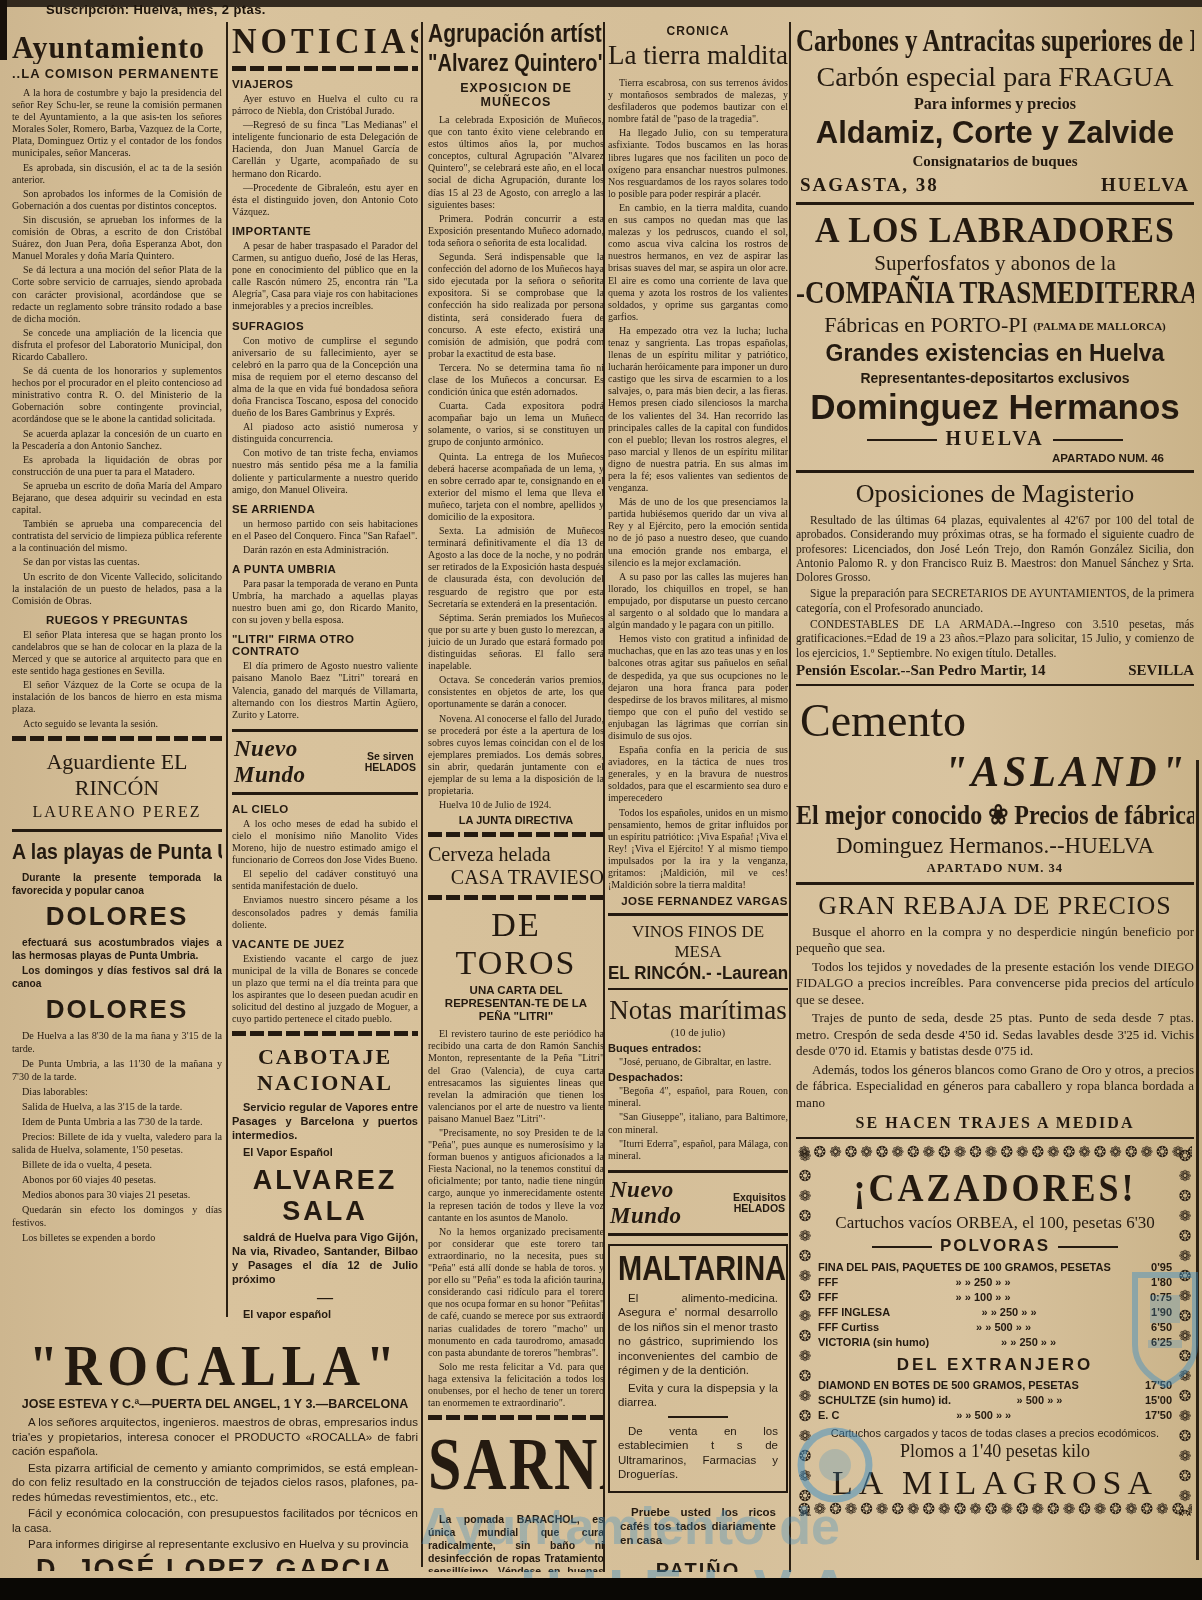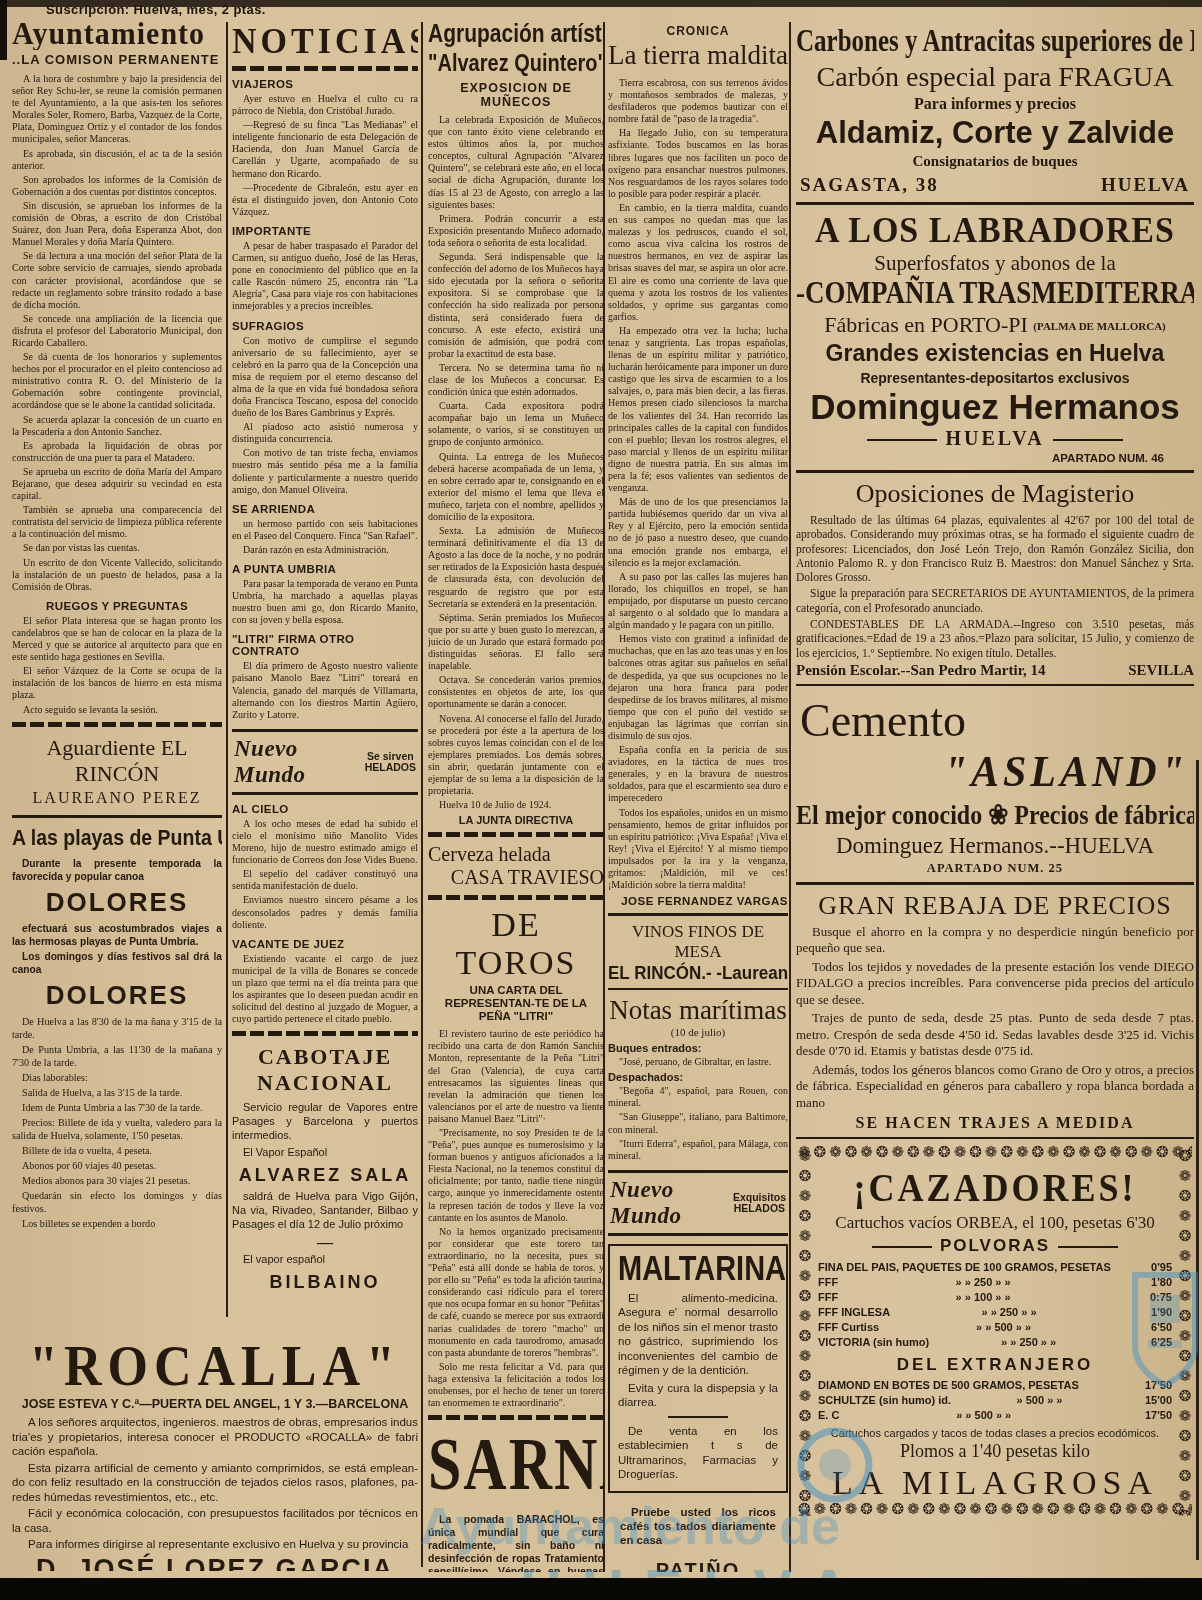--- a/index.html
+++ b/index.html
@@ -40,22 +40,22 @@
 
   
   .noticias{font-weight:700;font-size:34px;letter-spacing:4px;text-align:center;
       transform:scaleY(1.05);margin:0 0 4px;}
   .nm-strip{border-top:3px solid #241a10;border-bottom:3px solid #241a10;
       padding:4px 2px;display:flex;align-items:center;justify-content:space-between;margin:8px 0;}
   .nm-name{font-weight:700;font-size:23px;font-style:italic;letter-spacing:.5px;}
   .nm-side{font-family:"Liberation Sans",sans-serif;font-weight:700;font-size:10.5px;
       line-height:11px;text-align:center;}
   .cabotaje{font-weight:700;font-size:22px;letter-spacing:2px;text-align:center;margin:8px 0 4px;}
-  .cab p{font-family:"Liberation Sans",sans-serif;font-weight:400;font-size:11px;line-height:14px;margin:0 0 3px;}
-  .ship{font-family:"Liberation Sans",sans-serif;font-weight:900;font-size:18px;
+  .cab p{font-family:"Liberation Sans",sans-serif;font-weight:700;font-size:11px;line-height:14px;margin:0 0 3px;}
+  .ship{font-family:"Liberation Sans",sans-serif;font-weight:900;font-size:27px;
       letter-spacing:3px;text-align:center;margin:6px 0 3px;}
 
   
   .roc-title{font-weight:900;font-size:52px;letter-spacing:6px;text-align:center;
       transform:scaleY(1.1);margin:0;}
   .roc-addr{font-family:"Liberation Sans",sans-serif;font-weight:700;font-size:12.5px;text-align:center;margin:2px 0 4px;}
   .roc p{font-family:"Liberation Sans",sans-serif;font-size:11.5px;line-height:14.5px;
       text-align:justify;text-indent:16px;margin:0 0 2px;}
   .roc-name{font-family:"Liberation Sans",sans-serif;font-weight:900;font-size:27px;
       letter-spacing:2px;text-align:center;margin:2px 0 0;}
@@ -174,21 +174,21 @@
   <div class="topsmear"></div>
   <div class="ledge"></div>
   <div class="masthead">Suscripción: Huelva, mes, 2 ptas.</div>
 
   <div class="vrule" style="left:226px;top:22px;height:1295px;"></div>
   <div class="vrule" style="left:421px;top:22px;height:1545px;"></div>
   <div class="vrule" style="left:603px;top:22px;height:1550px;"></div>
   <div class="vrule" style="left:789px;top:22px;height:1550px;"></div>
   <div class="vrule" style="left:1196px;top:760px;height:800px;width:3px;"></div>
 
-  <div class="col bt" style="left:12px;top:16px;width:210px;height:1305px;">
+  <div class="col bt" style="left:12px;top:30px;width:210px;height:1305px;">
     <div class="ayto-title">Ayuntamiento</div>
     <div class="ayto-sub">..LA COMISON PERMANENTE</div>
     <div>
         <p>A la hora de costumbre y bajo la presidencia del señor Rey Schu-ler, se reune la comisión permanen te del Ayuntamiento, a la que asis-ten los señores Morales Soler, Romero, Barba, Vazquez de la Corte, Plata, Dominguez Ortiz y el contador de los fondos municipales, señor Manceras.</p>
         <p>Es aprobada, sin discusión, el ac ta de la sesión anterior.</p>
         <p>Son aprobados los informes de la Comisión de Gobernación a dos cuentas por distintos conceptos.</p>
         <p>Sin discusión, se aprueban los informes de la comisión de Obras, a escrito de don Cristóbal Suárez, don Juan Pera, doña Esperanza Abot, don Manuel Morales y doña María Quintero.</p>
         <p>Se dá lectura a una moción del señor Plata de la Corte sobre servicio de carruajes, siendo aprobada con carácter provisional, acordándose que se redacte un reglamento sobre tránsito rodado a base de dicha moción.</p>
         <p>Se concede una ampliación de la licencia que disfruta el profesor del Laboratorio Municipal, don Ricardo Caballero.</p>
         <p>Se dá cuenta de los honorarios y suplementos hechos por el procurador en el pleito contencioso ad ministrativo contra R. O. del Ministerio de la Gobernación sobre contingente provincial, acordándose que se le abone la cantidad solicitada.</p>
@@ -446,21 +446,21 @@
         <span>Pensión Escolar.--San Pedro Martir, 14</span>
         <span>SEVILLA</span>
       </div>
       <div class="hr1"></div>
     </div>
     <div class="ad">
       <div class="cem-1">Cemento</div>
       <div class="cem-2">"ASLAND"</div>
       <div class="cem-3">El mejor conocido ❀ Precios de fábrica</div>
       <div class="cem-4">Dominguez Hermanos.--HUELVA</div>
-      <div class="cem-5">APARTADO NUM. 25</div>
+      <div class="cem-5">APARTADO NUM. 34</div>
       <div class="hr2"></div>
     </div>
     <div class="ad reb">
       <div class="reb-t">GRAN REBAJA DE PRECIOS</div>
       <div>
           <p>Busque el ahorro en la compra y no desperdicie ningún beneficio por pequeño que sea.</p>
           <p>Todos los tejidos y novedades de la presente estación los vende DIEGO FIDALGO a precios increíbles. Para convencerse pida precios del artículo que se desee.</p>
           <p>Trajes de punto de seda, desde 25 ptas. Punto de seda desde 7 ptas. metro. Crespón de seda desde 4'50 id. Sedas lavables desde 3'25 id. Vichis desde 0'70 id. Etamis y batistas desde 0'75 id.</p>
           <p>Además, todos los géneros blancos como Grano de Oro y otros, a precios de fábrica. Especialidad en géneros para caballero y ropa blanca bordada a mano</p>
         </div>

